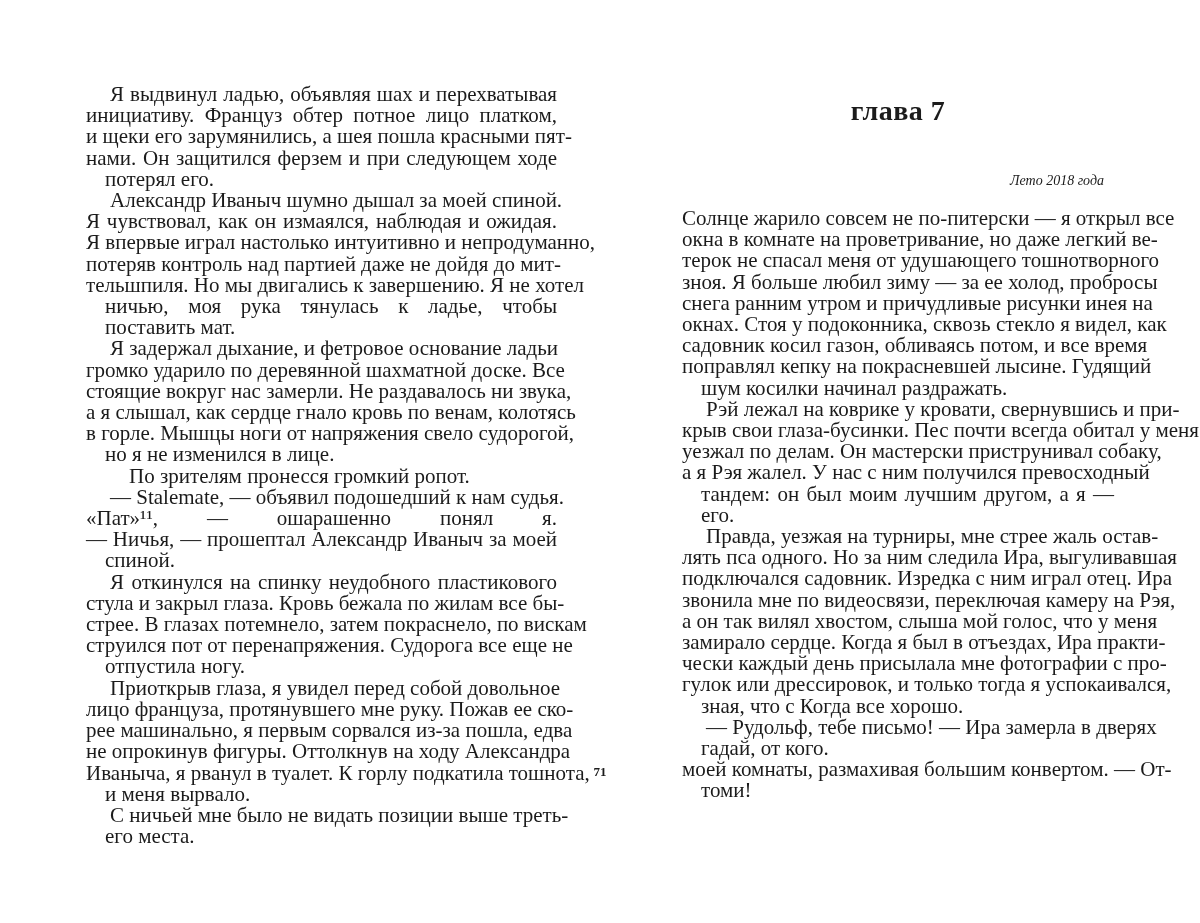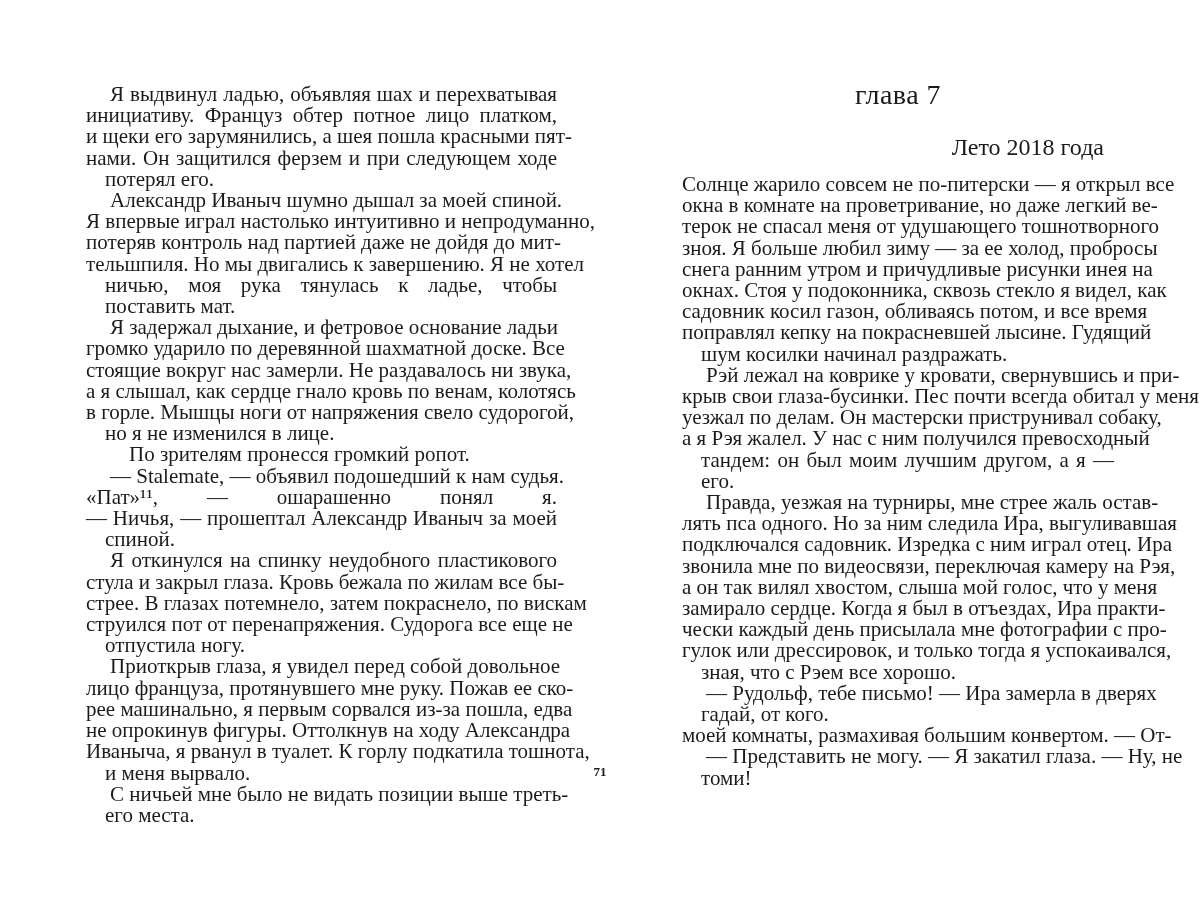--- a/index.html
+++ b/index.html
@@ -10,31 +10,32 @@
     background: #ffffff;
     color: #1b1b1b;
     font-family: "Liberation Serif", "DejaVu Serif", serif;
     overflow: hidden;
   }
   .page { position: absolute; }
   .page-left  { left: 86px;  top: 84px;  width: 471px; }
   .page-right { left: 682px; top: 78px;  width: 432px; }
 
   .chapter-heading {
-    margin: 0;
+    margin: 16px;
     font-size: 28px;
     line-height: 34px;
-    font-weight: 400;
+    font-weight: 700;
     text-align: center;
     letter-spacing: 0.5px;
   }
   .dateline {
-    margin-top: 24px;
-    font-size: 24px;
+    margin-top: 42px;
+    font-size: 14px;
     line-height: 22px;
+    font-style: italic;
     text-align: right;
     padding-right: 10px;
   }
   .text-block {
     font-size: 21px;
     line-height: 21.2px;
   }
   .page-right .text-block { margin-top: 16px; }
 
   .para { margin: 0; }
@@ -66,20 +67,21 @@
     <div class="text-block">
         <div class="para">
           <div class="line indent">Я выдвинул ладью, объявляя шах и перехватывая</div>
           <div class="line">инициативу. Француз обтер потное лицо платком,</div>
           <div class="line">и щеки его зарумянились, а шея пошла красными пят-</div>
           <div class="line">нами. Он защитился ферзем и при следующем ходе</div>
           <div class="line last">потерял его.</div>
         </div>
         <div class="para">
           <div class="line indent">Александр Иваныч шумно дышал за моей спиной.</div>
+          <div class="line">Я чувствовал, как он измаялся, наблюдая и ожидая.</div>
           <div class="line">Я впервые играл настолько интуитивно и непродуманно,</div>
           <div class="line">потеряв контроль над партией даже не дойдя до мит-</div>
           <div class="line">тельшпиля. Но мы двигались к завершению. Я не хотел</div>
           <div class="line last">ничью, моя рука тянулась к ладье, чтобы поставить мат.</div>
         </div>
         <div class="para">
           <div class="line indent">Я задержал дыхание, и фетровое основание ладьи</div>
           <div class="line">громко ударило по деревянной шахматной доске. Все</div>
           <div class="line">стоящие вокруг нас замерли. Не раздавалось ни звука,</div>
           <div class="line">а я слышал, как сердце гнало кровь по венам, колотясь</div>
@@ -141,29 +143,28 @@
         </div>
         <div class="para">
           <div class="line indent">Правда, уезжая на турниры, мне стрее жаль остав-</div>
           <div class="line">лять пса одного. Но за ним следила Ира, выгуливавшая</div>
           <div class="line">подключался садовник. Изредка с ним играл отец. Ира</div>
           <div class="line">звонила мне по видеосвязи, переключая камеру на Рэя,</div>
           <div class="line">а он так вилял хвостом, слыша мой голос, что у меня</div>
           <div class="line">замирало сердце. Когда я был в отъездах, Ира практи-</div>
           <div class="line">чески каждый день присылала мне фотографии с про-</div>
           <div class="line">гулок или дрессировок, и только тогда я успокаивался,</div>
-          <div class="line last">зная, что с Рэем все хорошо.</div>
+          <div class="line last">зная, что с Когда все хорошо.</div>
         </div>
         <div class="para">
           <div class="line indent">— Рудольф, тебе письмо! — Ира замерла в дверях</div>
           <div class="line last">гадай, от кого.</div>
           <div class="line">моей комнаты, размахивая большим конвертом. — От-</div>
         </div>
         <div class="para">
-          <div class="line indent">— Представить не могу. — Я закатил глаза. — Ну, не</div>
           <div class="line last">томи!</div>
         </div>
       </div>
   </div>
 
   <div class="page-number">71</div>
 
 </div>
 
 </body></html>

